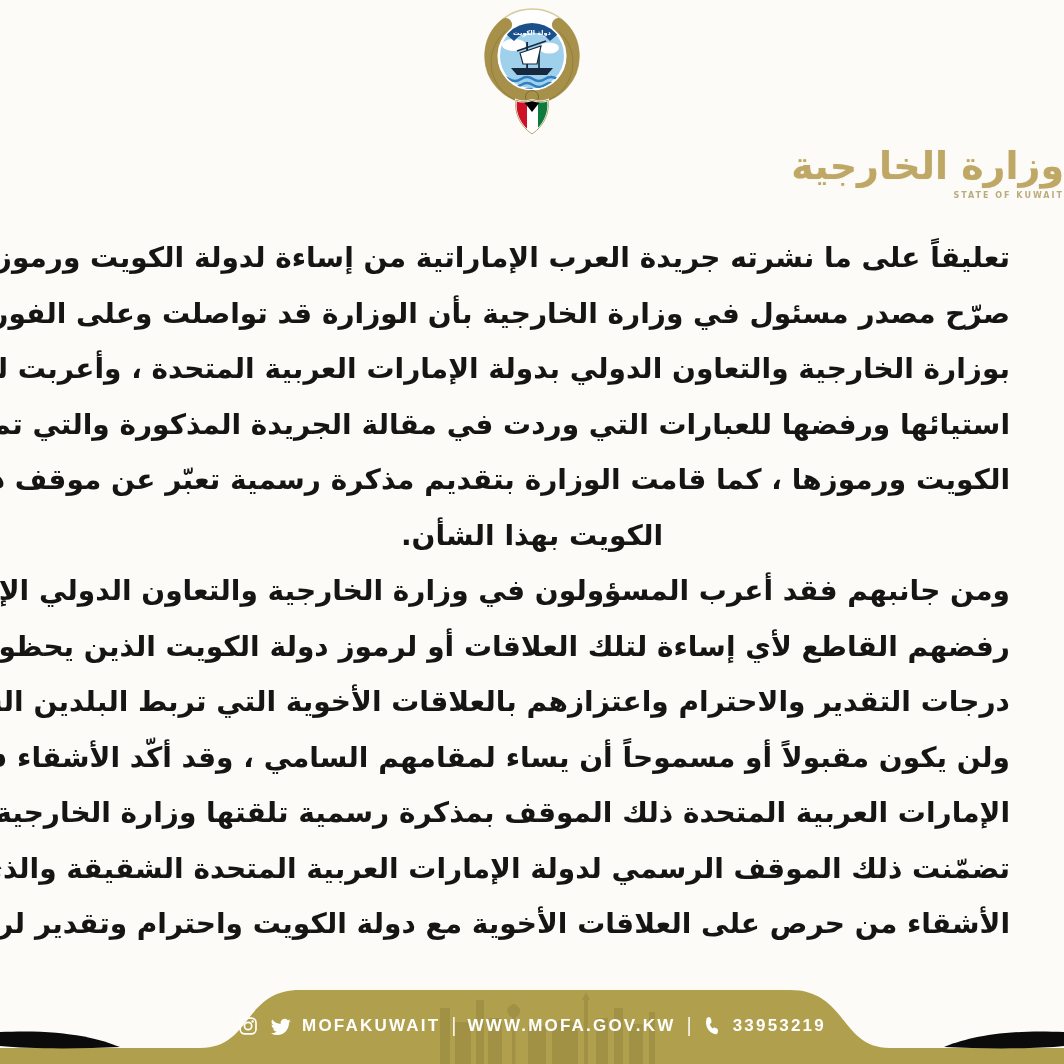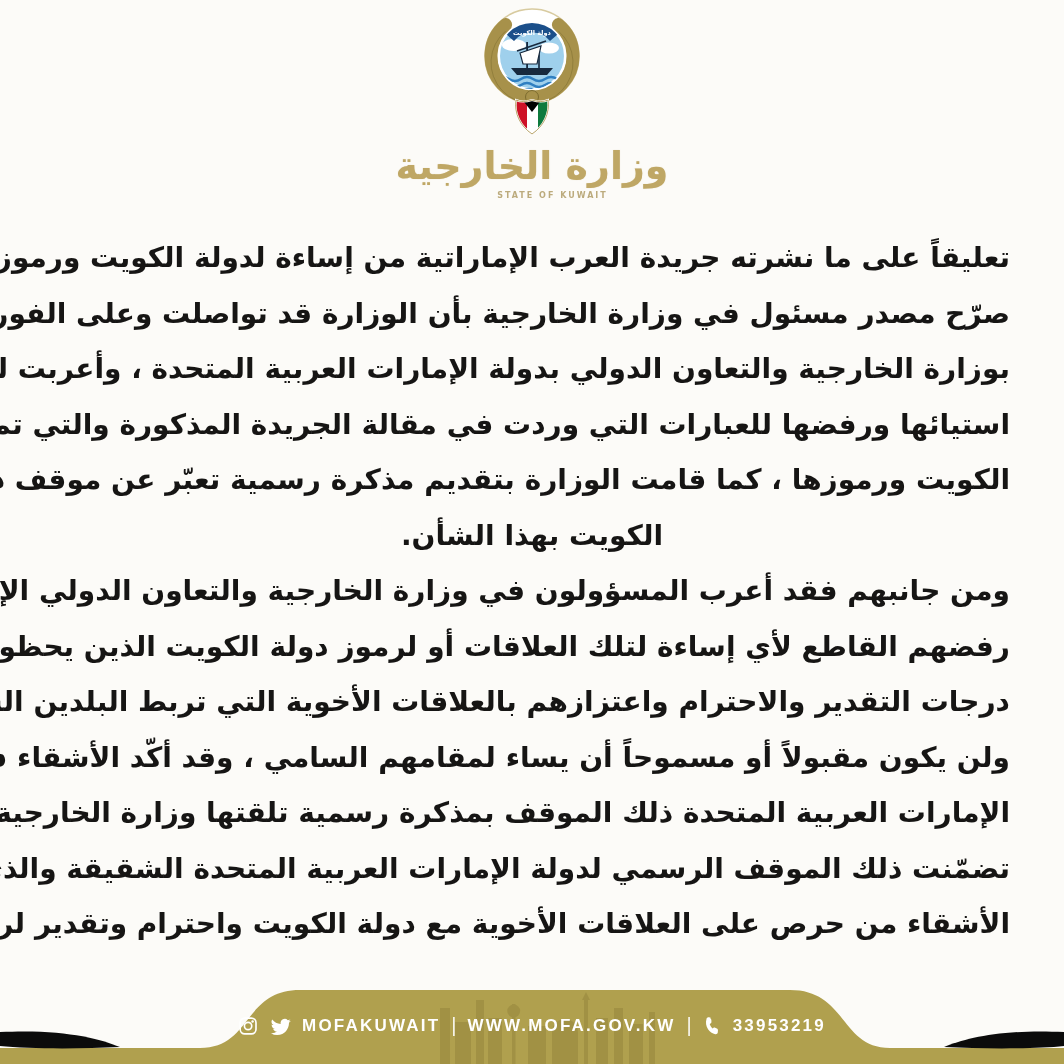--- a/index.html
+++ b/index.html
@@ -5,21 +5,21 @@
   html,body{margin:0;padding:0;background:#e8e6e0;}
   .page{
     position:relative;
     width:1064px;height:1064px;
     margin:0 auto;
     background:#fcfbf8;
     overflow:hidden;
     font-family:"DejaVu Sans",sans-serif;
   }
   
-  .header{position:absolute;top:4px;left:0;right:0;text-align:center;}
+  .header{position:absolute;top:4px;left:0;right:0;text-align:right;}
   .emblem{display:block;margin:0 auto;}
   .calligraphy{
     margin-top:4px;
     font-size:38px;
     font-weight:bold;
     color:#bfa765;
     direction:rtl;
     line-height:44px;
     text-shadow:0 0 1px rgba(191,167,101,.35);
   }

